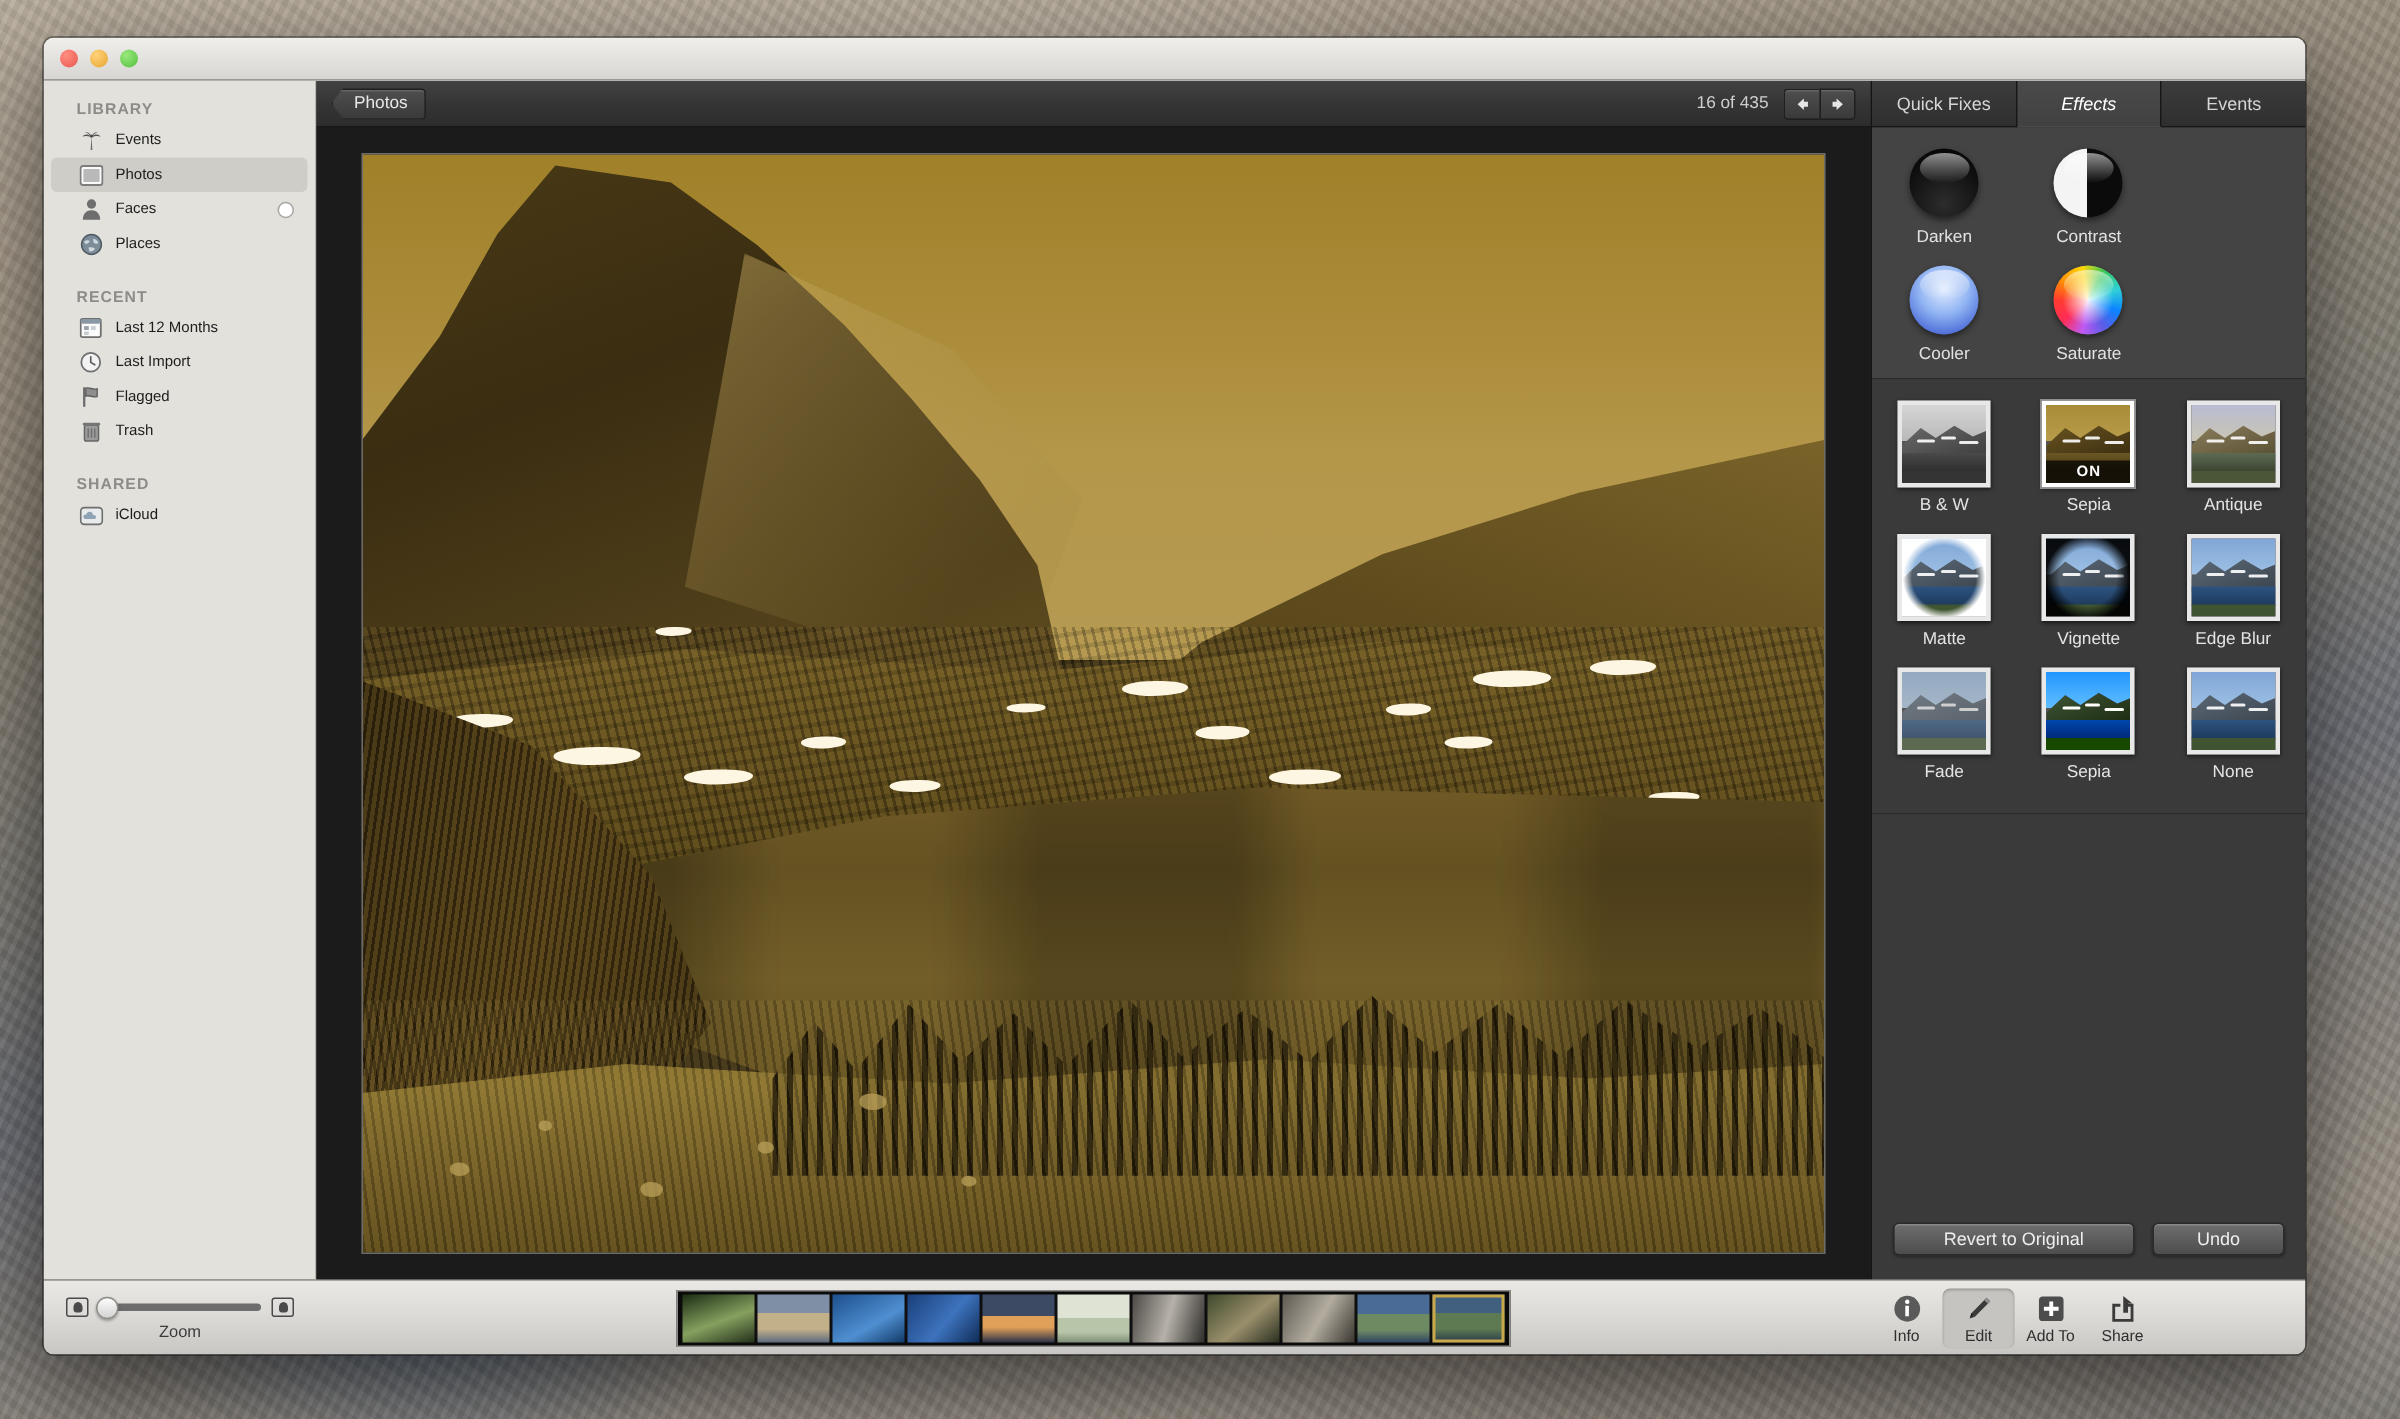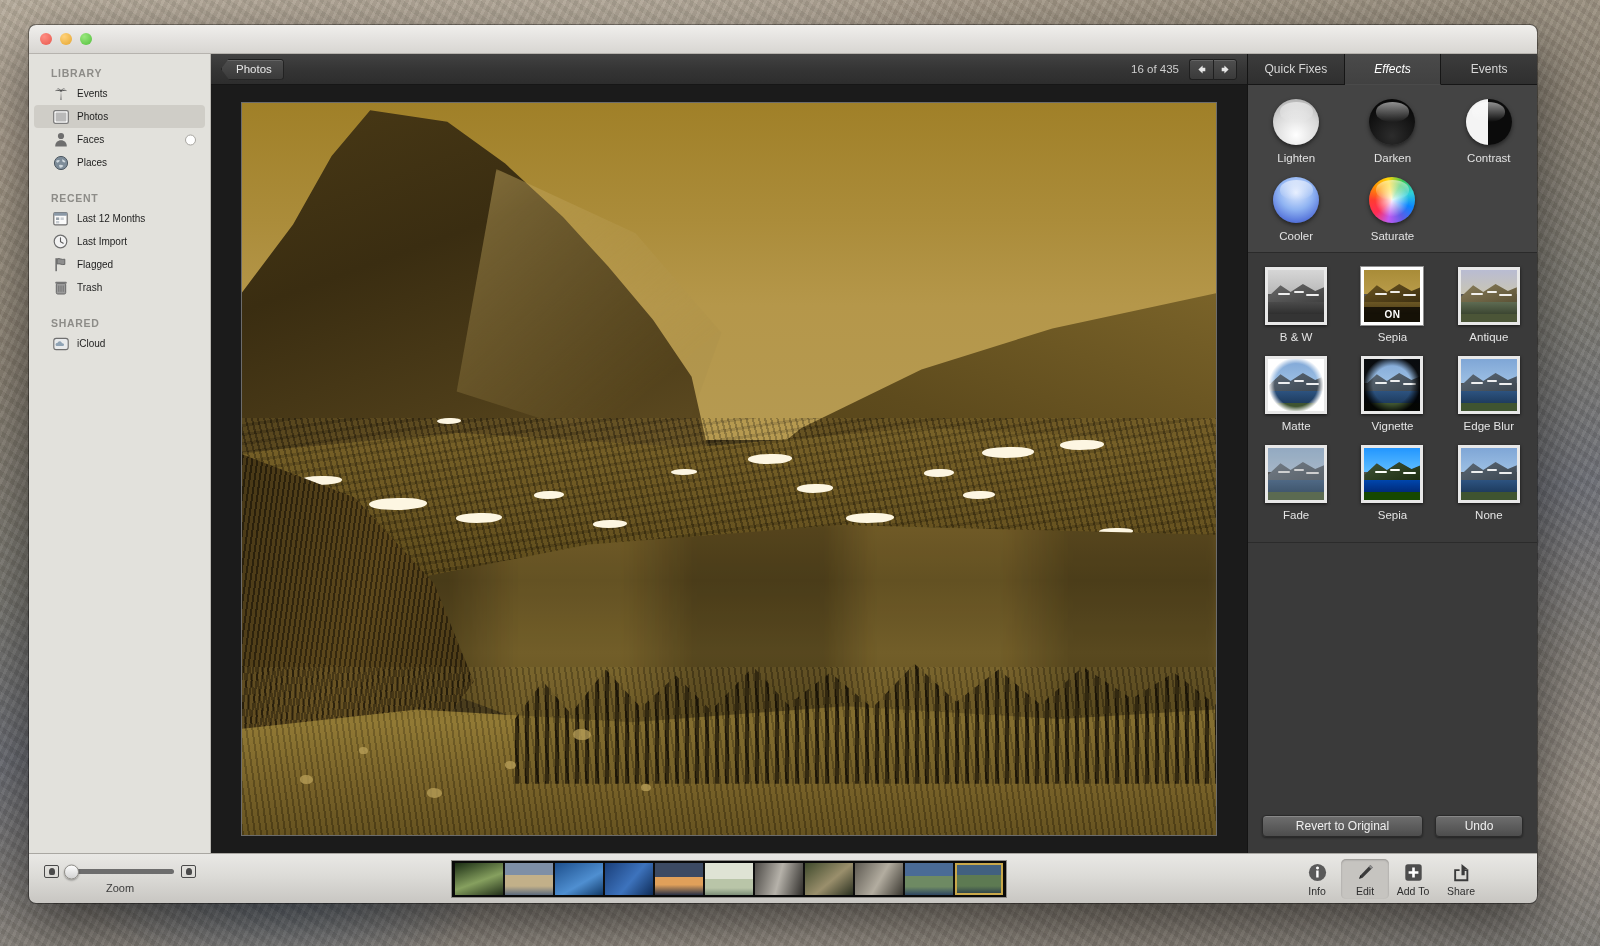--- a/index.html
+++ b/index.html
@@ -324,21 +324,21 @@
 
   .filmstrip-wrap { flex: 1 1 auto; display: flex; justify-content: center; align-items: center; min-width: 0; }
   .filmstrip {
     display: flex; height: 38px; background: #0f0f0f;
     border: 1px solid #8e8c88; padding: 0 3px; align-items: center; gap: 2px;
     box-shadow: inset 0 0 6px rgba(0,0,0,0.8);
   }
   .fs-thumb { width: 48px; height: 32px; position: relative; overflow: hidden; }
   .fs-thumb.sel { outline: 2px solid #c9a84a; outline-offset: -2px; }
 
-  .rtools { width: 290px; flex: 0 0 290px; display: flex; justify-content: center; gap: 0; padding-right: 6px; }
+  .rtools { width: 290px; flex: 0 0 290px; display: flex; gap: 0; padding-right: 6px; }
   .rtool { width: 48px; display: flex; flex-direction: column; align-items: center; border-radius: 5px; padding: 3px 0 2px; }
   .rtool.active { background: #c6c4c0; box-shadow: inset 0 1px 2px rgba(0,0,0,0.25); }
   .rtool-ico { height: 22px; display: flex; align-items: center; justify-content: center; }
   .rtool-lbl { font-size: 10.5px; color: #2e2e2e; margin-top: 1px; }
 </style>
 </head>
 <body>
 
 <div class="desktop-tex"></div>
 
@@ -537,24 +537,20 @@
 
       <div class="tabs">
         <div class="tab">Quick Fixes</div>
         <div class="tab active">Effects</div>
         <div class="tab">Events</div>
       </div>
 
       <div class="fx-quick">
         <div class="fx-grid3">
           <div class="fx-cell">
-            <span class="orb orb-lighten"></span>
-            <span class="fx-label">Lighten</span>
-          </div>
-          <div class="fx-cell">
             <span class="orb orb-darken"></span>
             <span class="fx-label">Darken</span>
           </div>
           <div class="fx-cell">
             <span class="orb orb-contrast"></span>
             <span class="fx-label">Contrast</span>
           </div>
         </div>
         <div class="fx-grid3" style="margin-top:13px;">
           <div class="fx-cell">

